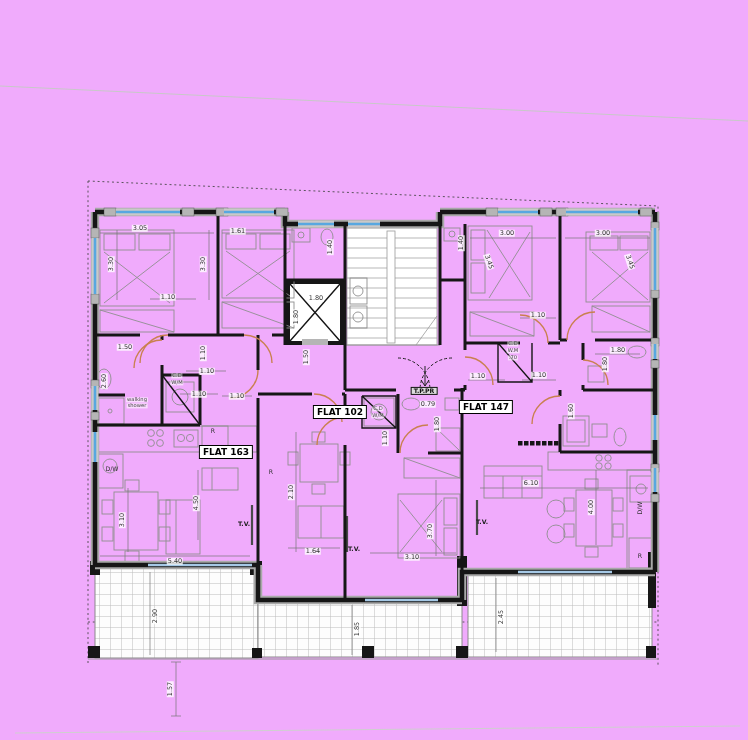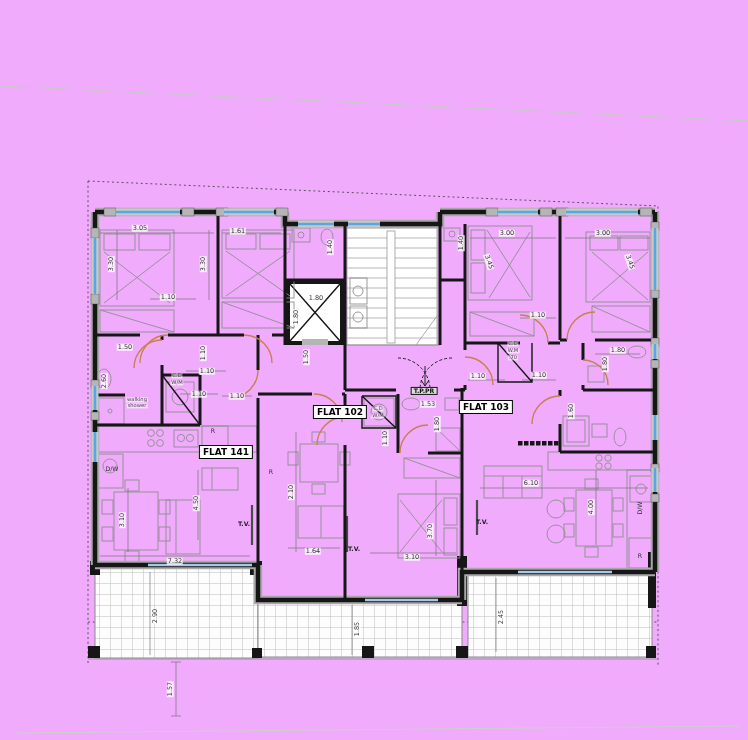--- a/index.html
+++ b/index.html
@@ -287,30 +287,30 @@
       <div class="lbl dim" style="left: 125px; top: 347px; transform: translate(-50%, -50%) rotate(0deg);">1.50</div>
       <div class="lbl dim" style="left: 104px; top: 381px; transform: translate(-50%, -50%) rotate(-90deg);">2.60</div>
       <div class="lbl dim" style="left: 203px; top: 353px; transform: translate(-50%, -50%) rotate(-90deg);">1.10</div>
       <div class="lbl dim" style="left: 207px; top: 371px; transform: translate(-50%, -50%) rotate(0deg);">1.10</div>
       <div class="lbl dim" style="left: 199px; top: 394px; transform: translate(-50%, -50%) rotate(0deg);">1.10</div>
       <div class="lbl dim" style="left: 237px; top: 396px; transform: translate(-50%, -50%) rotate(0deg);">1.10</div>
       <div class="lbl dim" style="left: 478px; top: 376px; transform: translate(-50%, -50%) rotate(0deg);">1.10</div>
       <div class="lbl dim" style="left: 539px; top: 375px; transform: translate(-50%, -50%) rotate(0deg);">1.10</div>
       <div class="lbl dim" style="left: 618px; top: 350px; transform: translate(-50%, -50%) rotate(0deg);">1.80</div>
       <div class="lbl dim" style="left: 605px; top: 364px; transform: translate(-50%, -50%) rotate(-90deg);">1.80</div>
-      <div class="lbl dim" style="left: 428px; top: 404px; transform: translate(-50%, -50%) rotate(0deg);">1.53</div>
+      <div class="lbl dim" style="left: 428px; top: 404px; transform: translate(-50%, -50%) rotate(0deg);">0.79</div>
       <div class="lbl dim" style="left: 437px; top: 424px; transform: translate(-50%, -50%) rotate(-90deg);">1.80</div>
       <div class="lbl dim" style="left: 571px; top: 411px; transform: translate(-50%, -50%) rotate(-90deg);">1.60</div>
       <div class="lbl dim" style="left: 385px; top: 438px; transform: translate(-50%, -50%) rotate(-90deg);">1.10</div>
       <div class="lbl dim" style="left: 291px; top: 492px; transform: translate(-50%, -50%) rotate(-90deg);">2.10</div>
       <div class="lbl dim" style="left: 313px; top: 551px; transform: translate(-50%, -50%) rotate(0deg);">1.64</div>
       <div class="lbl dim" style="left: 430px; top: 531px; transform: translate(-50%, -50%) rotate(-90deg);">3.70</div>
       <div class="lbl dim" style="left: 412px; top: 557px; transform: translate(-50%, -50%) rotate(0deg);">3.10</div>
       <div class="lbl dim" style="left: 196px; top: 503px; transform: translate(-50%, -50%) rotate(-90deg);">4.50</div>
-      <div class="lbl dim" style="left: 175px; top: 561px; transform: translate(-50%, -50%) rotate(0deg);">7.32</div>
+      <div class="lbl dim" style="left: 175px; top: 561px; transform: translate(-50%, -50%) rotate(0deg);">5.40</div>
       <div class="lbl dim" style="left: 122px; top: 520px; transform: translate(-50%, -50%) rotate(-90deg);">3.10</div>
       <div class="lbl dim" style="left: 531px; top: 483px; transform: translate(-50%, -50%) rotate(0deg);">6.10</div>
       <div class="lbl dim" style="left: 591px; top: 507px; transform: translate(-50%, -50%) rotate(-90deg);">4.00</div>
       <div class="lbl dim" style="left: 155px; top: 616px; transform: translate(-50%, -50%) rotate(-90deg);">2.90</div>
       <div class="lbl dim" style="left: 357px; top: 629px; transform: translate(-50%, -50%) rotate(-90deg);">1.85</div>
       <div class="lbl dim" style="left: 501px; top: 617px; transform: translate(-50%, -50%) rotate(-90deg);">2.45</div>
       <div class="lbl dim" style="left: 170px; top: 689px; transform: translate(-50%, -50%) rotate(-90deg);">1.57</div>
       <div class="lbl fix" style="left: 137px; top: 400px; transform: translate(-50%, -50%) rotate(0deg);">walking</div>
       <div class="lbl fix" style="left: 137px; top: 406px; transform: translate(-50%, -50%) rotate(0deg);">shower</div>
       <div class="lbl fix" style="left: 177px; top: 376px; transform: translate(-50%, -50%) rotate(0deg);">C.D</div>
@@ -322,17 +322,17 @@
       <div class="lbl fix" style="left: 513px; top: 358px; transform: translate(-50%, -50%) rotate(0deg);">.70</div>
       <div class="lbl panel" style="left: 424px; top: 391px; transform: translate(-50%, -50%) rotate(0deg);">T.P.PR</div>
       <div class="lbl app" style="left: 112px; top: 469px; transform: translate(-50%, -50%) rotate(0deg);">D/W</div>
       <div class="lbl app" style="left: 640px; top: 508px; transform: translate(-50%, -50%) rotate(-90deg);">D/W</div>
       <div class="lbl app" style="left: 213px; top: 431px; transform: translate(-50%, -50%) rotate(0deg);">R</div>
       <div class="lbl app" style="left: 271px; top: 472px; transform: translate(-50%, -50%) rotate(0deg);">R</div>
       <div class="lbl app" style="left: 640px; top: 556px; transform: translate(-50%, -50%) rotate(0deg);">R</div>
       <div class="lbl tv" style="left: 244px; top: 524px; transform: translate(-50%, -50%) rotate(0deg);">T.V.</div>
       <div class="lbl tv" style="left: 354px; top: 549px; transform: translate(-50%, -50%) rotate(0deg);">T.V.</div>
       <div class="lbl tv" style="left: 482px; top: 522px; transform: translate(-50%, -50%) rotate(0deg);">T.V.</div>
-      <div class="lbl flat" style="left: 226px; top: 452px; transform: translate(-50%, -50%) rotate(0deg);">FLAT 141</div>
+      <div class="lbl flat" style="left: 226px; top: 452px; transform: translate(-50%, -50%) rotate(0deg);">FLAT 163</div>
       <div class="lbl flat" style="left: 340px; top: 412px; transform: translate(-50%, -50%) rotate(0deg);">FLAT 102</div>
-      <div class="lbl flat" style="left: 486px; top: 407px; transform: translate(-50%, -50%) rotate(0deg);">FLAT 103</div>
+      <div class="lbl flat" style="left: 486px; top: 407px; transform: translate(-50%, -50%) rotate(0deg);">FLAT 147</div>
     </div>
 </div>
 
 </body></html>

